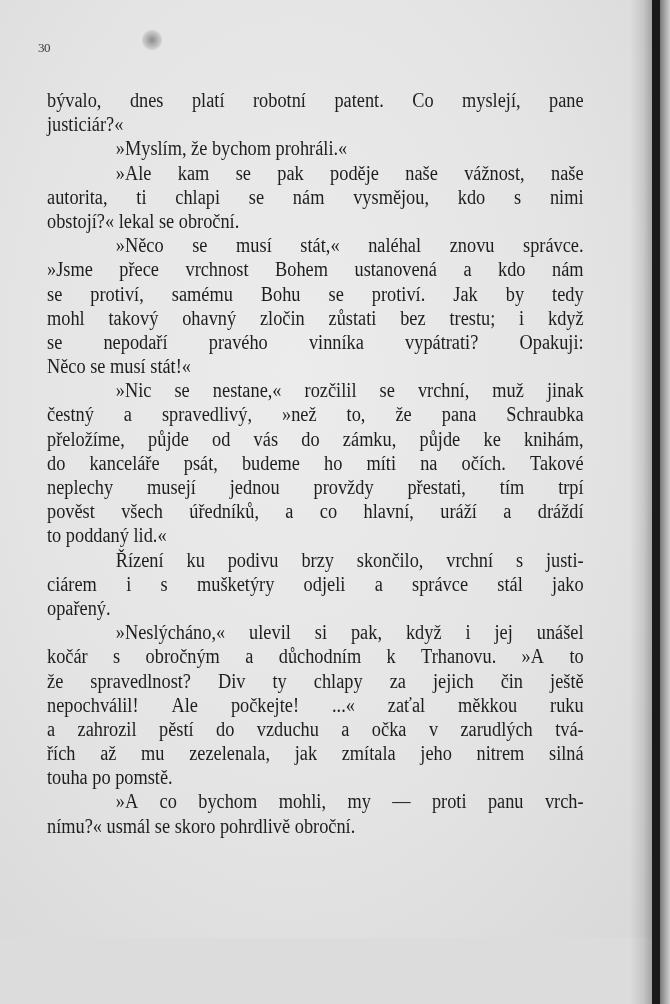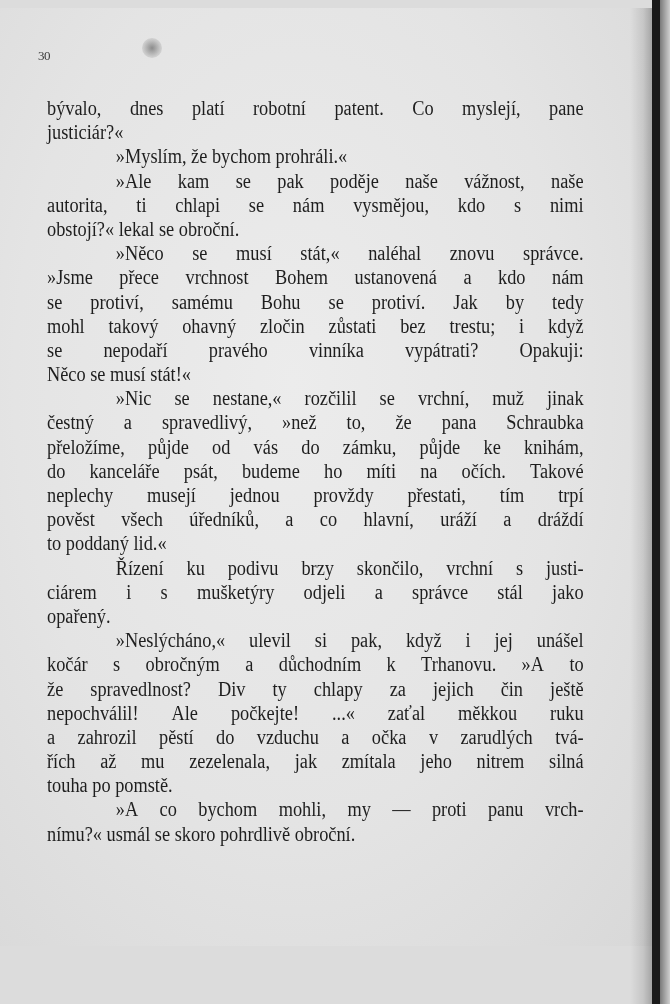--- a/index.html
+++ b/index.html
@@ -10,21 +10,21 @@
       width: 670px;
       height: 1004px;
       overflow: hidden;
       background: #dcdcdc;
       position: relative;
       font-family: "Liberation Serif", "DejaVu Serif", serif;
     }
     .page {
       position: absolute;
       left: 0;
-      top: 8px;
+      top: 0;
       width: 652px;
       height: 938px;
       background: radial-gradient(ellipse at 45% 40%, #ececec 0%, #e4e4e4 55%, #d8d8d8 100%);
     }
     .edge-shadow {
       position: absolute;
       left: 630px;
       top: 0;
       width: 22px;
       height: 1004px;

